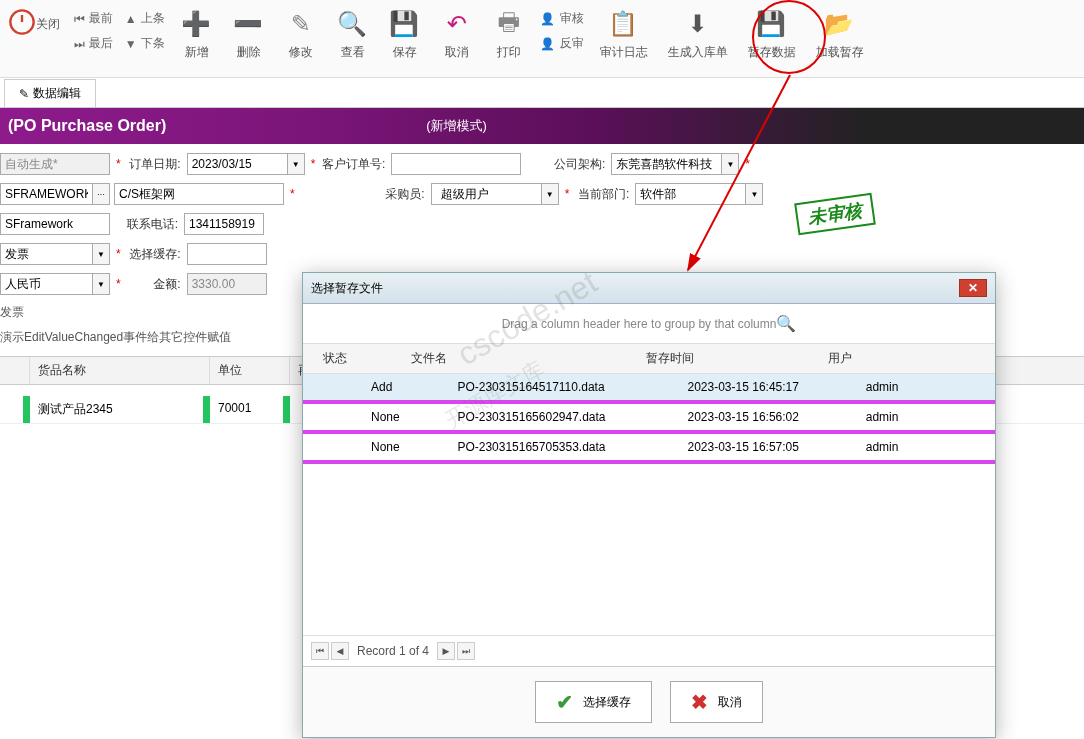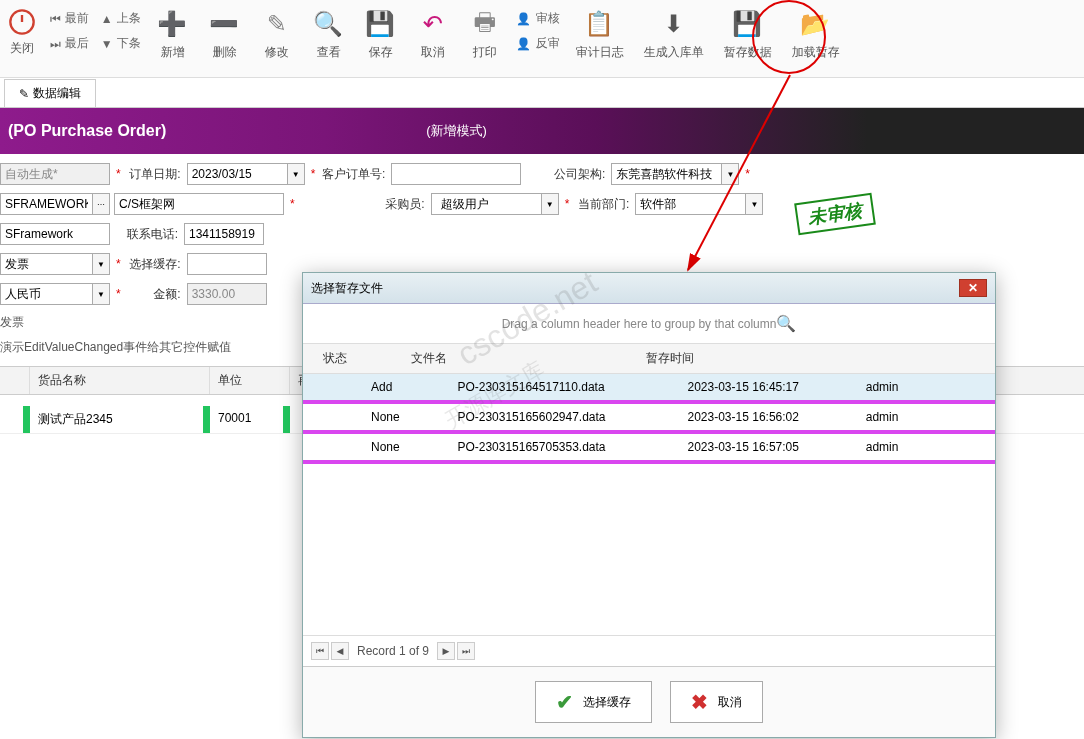--- a/index.html
+++ b/index.html
@@ -5,30 +5,30 @@
 * { box-sizing: border-box; margin: 0; padding: 0; font-family: "Microsoft YaHei", Arial, sans-serif; font-size: 12px; }
 body { background: #fff; width: 1084px; height: 739px; overflow: hidden; position: relative; }
 
 
 .toolbar { display: flex; align-items: flex-start; padding: 4px 0 0 0; border-bottom: 1px solid #ddd; height: 78px; background: #fafafa; }
 .tb-nav { display: flex; flex-direction: column; padding: 2px 4px; }
 .tb-nav-row { display: flex; align-items: center; gap: 4px; padding: 4px 2px; color: #666; cursor: pointer; }
 .tb-item { display: flex; flex-direction: column; align-items: center; padding: 4px 10px; cursor: pointer; }
 .tb-icon { width: 32px; height: 32px; display: flex; align-items: center; justify-content: center; font-size: 24px; }
 .tb-label { color: #555; margin-top: 4px; }
-.tb-close { display: flex; flex-direction: column; align-items: center; padding: 4px 8px; }
+.tb-close { display: flex; flex-direction: row; align-items: center; padding: 4px 8px; }
 .tb-close svg { width: 28px; height: 28px; }
 .highlight-circle { position: absolute; top: 0; left: 752px; width: 74px; height: 74px; border: 2px solid #d00; border-radius: 50%; pointer-events: none; z-index: 5; }
 
 
 .tabstrip { background: #fff; border-bottom: 1px solid #ccc; padding-left: 4px; height: 30px; display: flex; align-items: flex-end; }
 .tab { border: 1px solid #ccc; border-bottom: none; padding: 5px 14px; background: #fff; display: flex; align-items: center; gap: 4px; }
 
 
-.banner { background: linear-gradient(to right, #8e1b8c, #7a1578 30%, #5a0f58 55%, #222 80%); color: #fff; height: 46px; display: flex; align-items: center; padding-left: 8px; }
+.banner { background: linear-gradient(to right, #8e1b8c, #7a1578 30%, #5a0f58 55%, #222 80%); color: #fff; height: 36px; display: flex; align-items: center; padding-left: 8px; }
 .banner-title { font-size: 16px; font-weight: bold; }
 .banner-mode { margin-left: 260px; font-size: 13px; }
 
 
 .form { padding: 8px 4px 4px 0; background: #fff; }
 .form-row { display: flex; align-items: center; margin-bottom: 6px; height: 24px; }
 .form-label { text-align: right; padding-right: 6px; color: #333; }
 .form-input { border: 1px solid #aaa; height: 22px; padding: 2px 4px; background: #fff; }
 .form-input.disabled { background: #f0f0f0; color: #888; }
 .form-combo { display: flex; }
@@ -275,20 +275,21 @@
   </div>
   <div class="dlg-group">
     <span>Drag a column header here to group by that column</span>
     <span style="font-size:16px;color:#888">🔍</span>
   </div>
   <div class="dlg-grid">
     <div class="dlg-head">
       <div class="c-state">状态</div>
       <div class="c-file">文件名</div>
       <div class="c-time">暂存时间</div>
+      <div class="c-user">用户</div>
     </div>
     <div class="dlg-row sel">
       <div class="c-state">Add</div>
       <div class="c-file">PO-230315164517110.data</div>
       <div class="c-time">2023-03-15 16:45:17</div>
       <div class="c-user">admin</div>
     </div>
     <div class="dlg-row">
       <div class="c-state">None</div>
       <div class="c-file">PO-230315165602947.data</div>
@@ -298,21 +299,21 @@
     <div class="dlg-row">
       <div class="c-state">None</div>
       <div class="c-file">PO-230315165705353.data</div>
       <div class="c-time">2023-03-15 16:57:05</div>
       <div class="c-user">admin</div>
     </div>
   </div>
   <div class="dlg-nav">
     <span class="dlg-nav-btn">⏮</span>
     <span class="dlg-nav-btn">◀</span>
-    <span style="margin:0 6px">Record 1 of 9</span>
+    <span style="margin:0 6px">Record 1 of 4</span>
     <span class="dlg-nav-btn">▶</span>
     <span class="dlg-nav-btn">⏭</span>
   </div>
   <div class="dlg-actions">
     <div class="dlg-btn">
       <span style="color:#3a9a3a;font-size:20px;font-weight:bold">✔</span>
       <span>选择缓存</span>
     </div>
     <div class="dlg-btn">
       <span style="color:#d03030;font-size:20px;font-weight:bold">✖</span>

